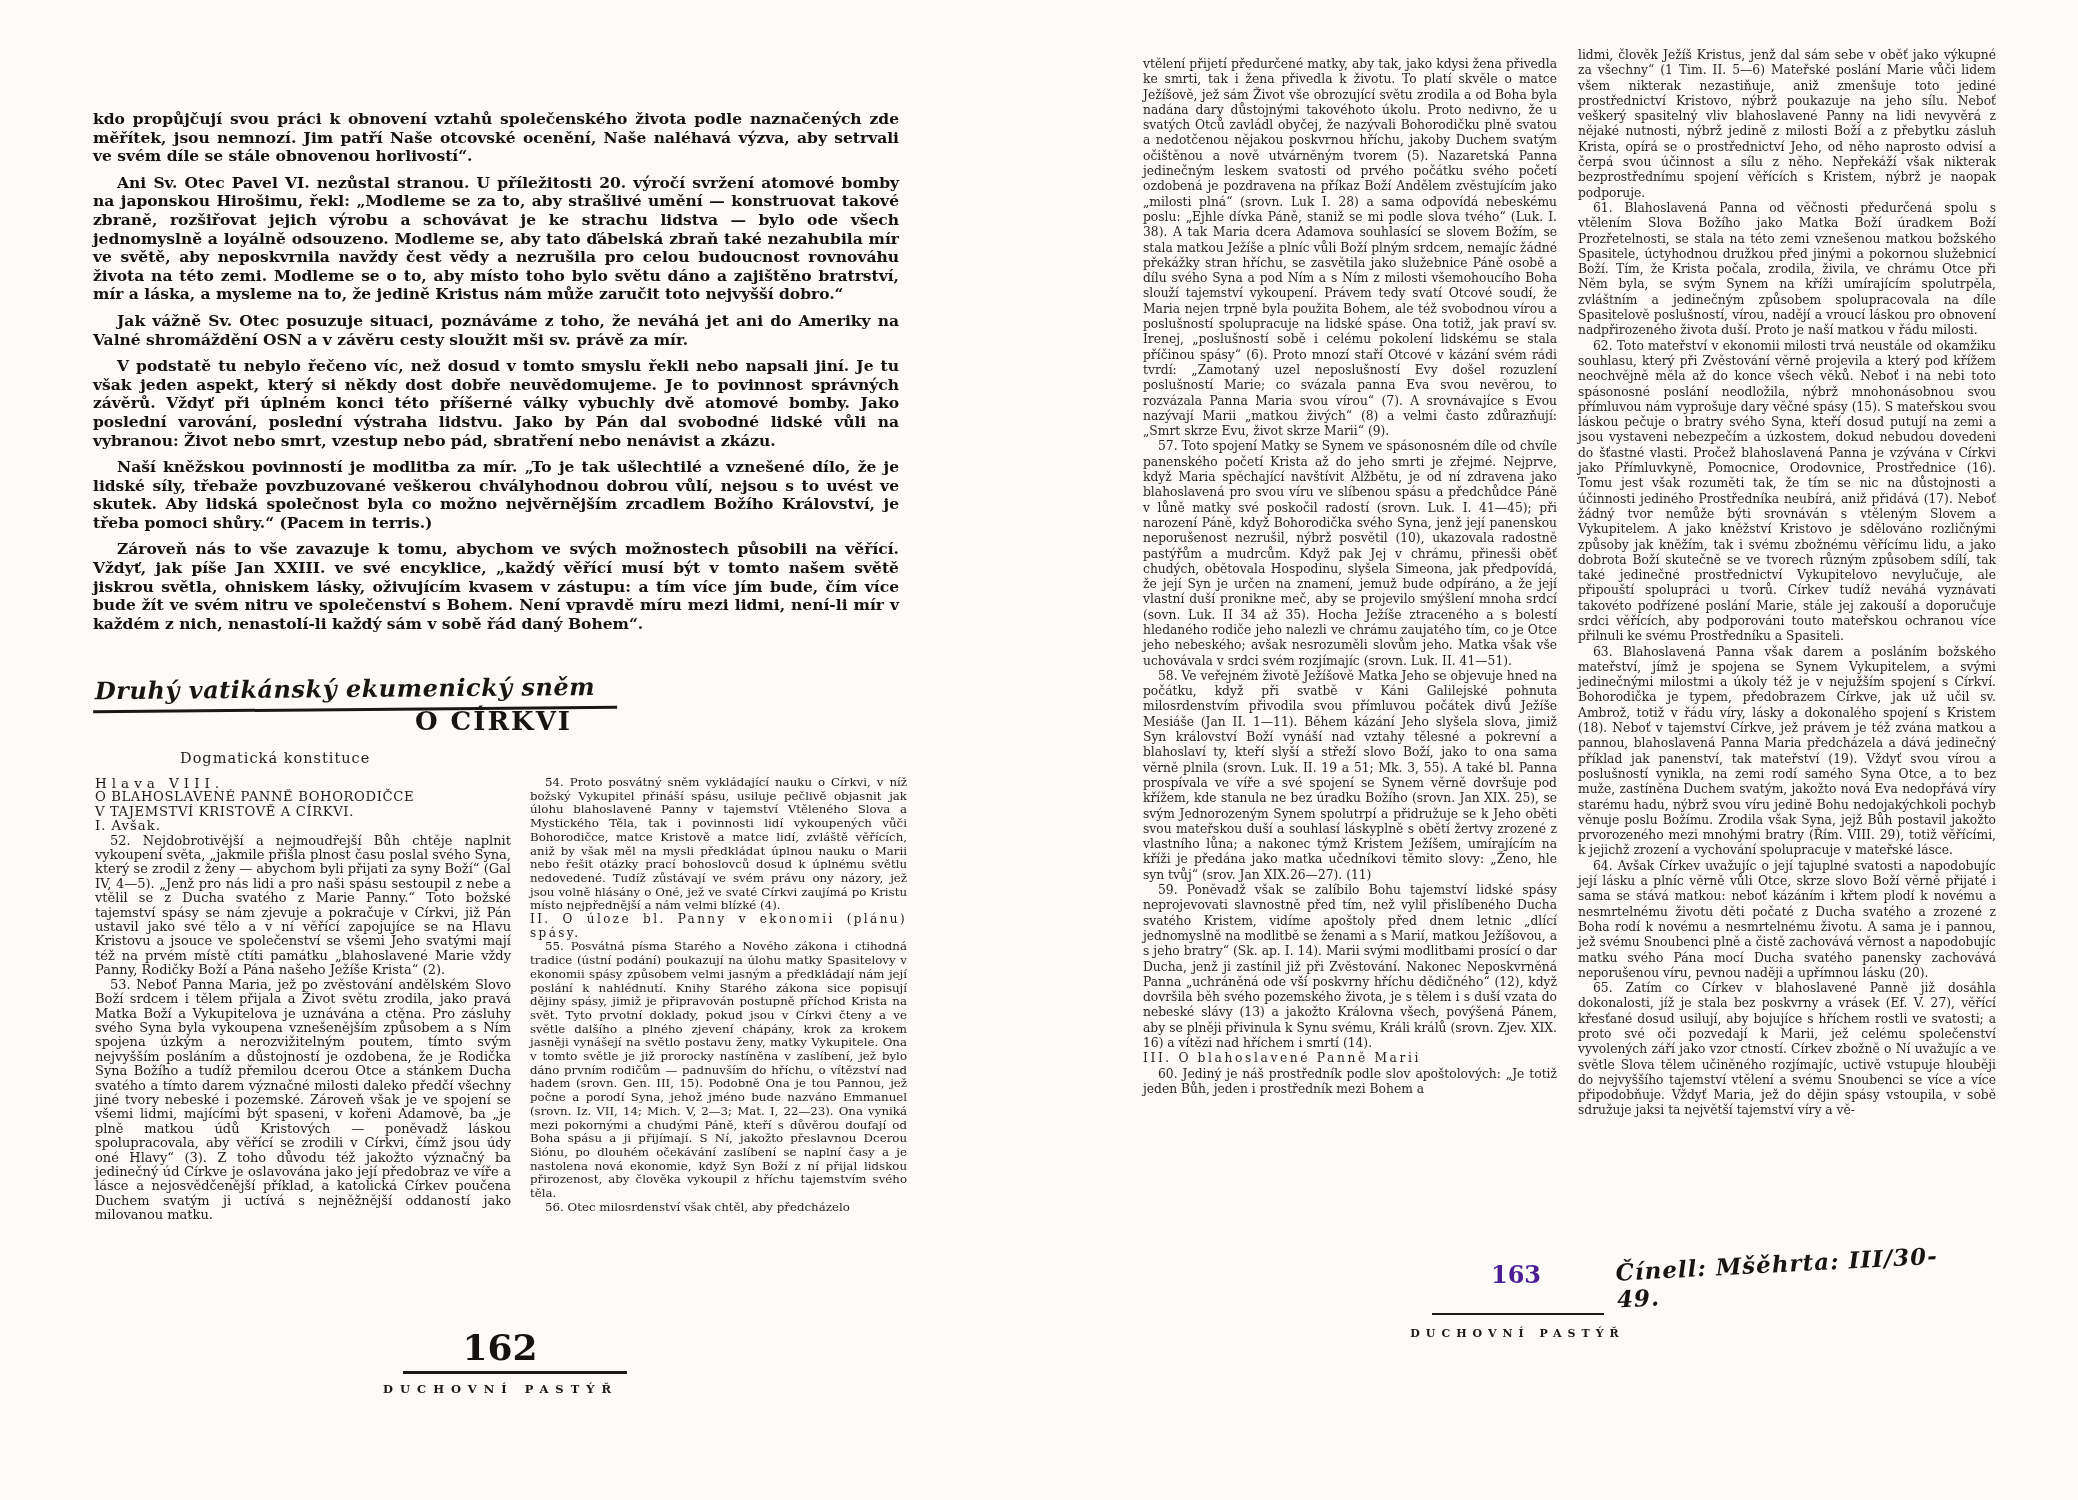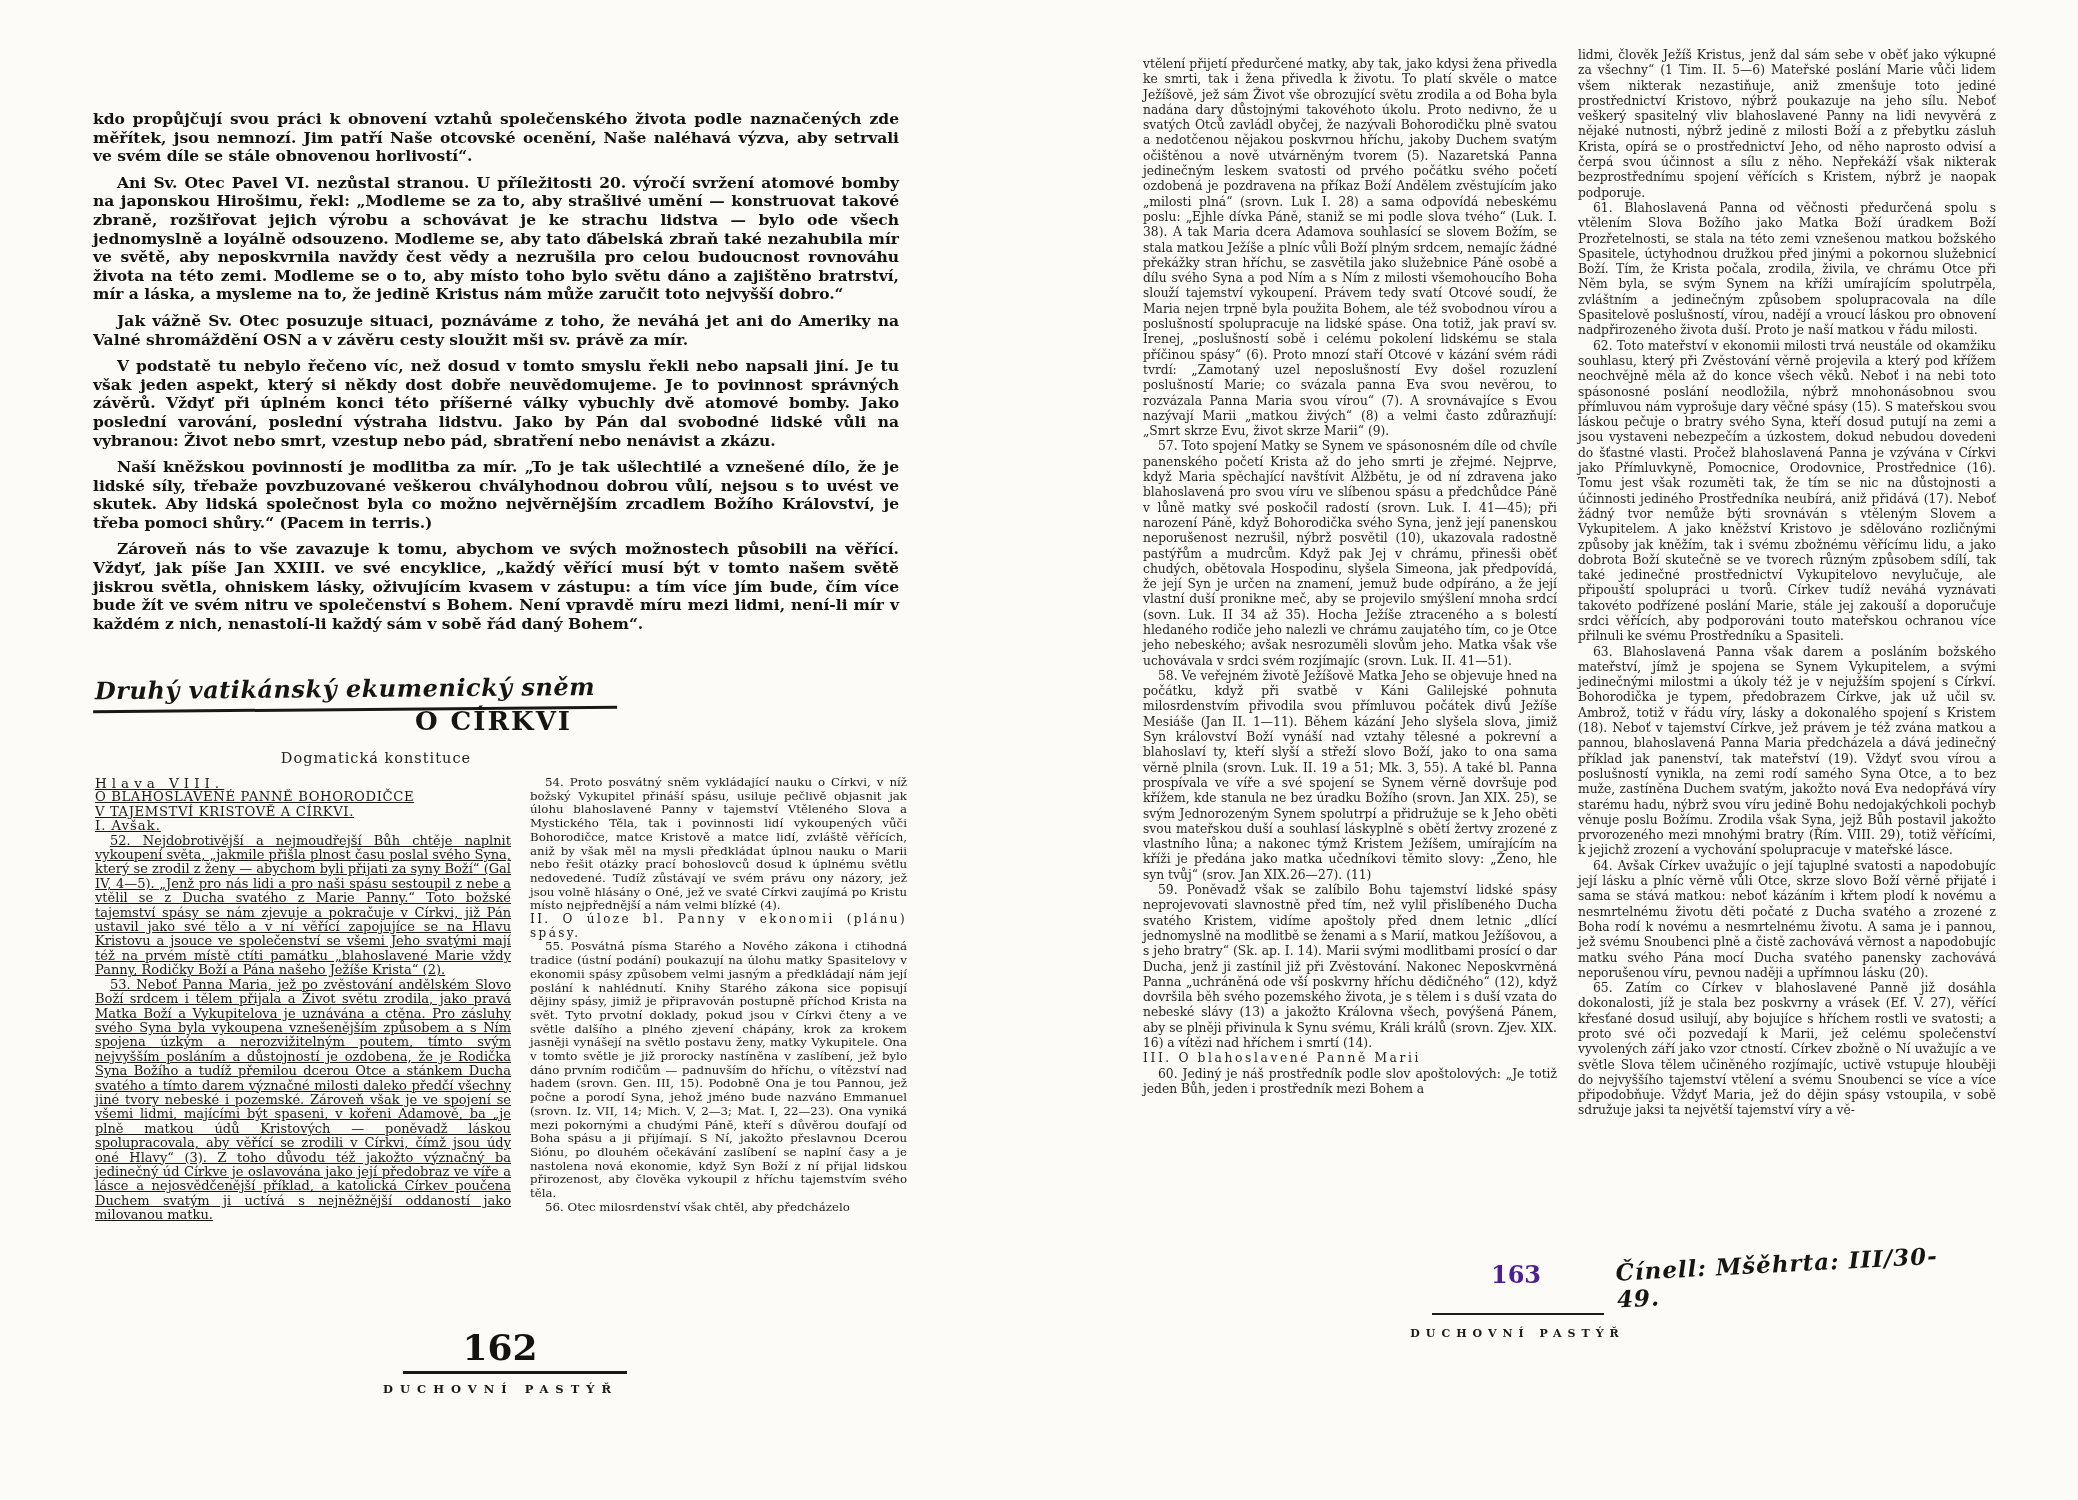--- a/index.html
+++ b/index.html
@@ -9,27 +9,27 @@
   .intro{position:absolute;left:85px;top:102px;width:822px;font-weight:bold;
          font-size:15.5px;line-height:18.6px;text-align:justify;color:#141311;}
   .intro p{margin:8px;text-indent:24px;}
   .intro p.noindent{text-indent:0;}
   
   .council{position:absolute;left:93px;top:674px;font-style:italic;font-weight:bold;
            font-size:24px;letter-spacing:.5px;border-bottom:3px solid #191816;
            padding:0 22px 5px 2px;transform:rotate(-.5deg);color:#17160f;}
   .doc-title{position:absolute;left:180px;top:706px;width:392px;text-align:right;
              font-size:26px;font-weight:bold;letter-spacing:2px;color:#161512;}
-  .doc-subtitle{position:absolute;left:180px;top:750px;width:392px;text-align:center;
+  .doc-subtitle{position:absolute;left:180px;top:750px;width:392px;
                 font-size:14.5px;letter-spacing:1px;color:#23211e;}
   
   .col p{margin:0;text-indent:15px;text-align:justify;}
   .col p.noindent{text-indent:0;}
   .lp-left{position:absolute;left:95px;top:776px;width:416px;
-           font-size:13px;line-height:14.4px;color:#1b1a17;text-decoration:underline;}
+           font-size:13px;line-height:14.4px;color:#1b1a17;}
   .lp-right{position:absolute;left:530px;top:776px;width:377px;
             font-size:11.8px;line-height:13.7px;color:#1b1a17;}
   .rp-col{font-size:12.3px;line-height:15.3px;color:#262522;}
   .rp1{position:absolute;left:1143px;top:57px;width:414px;}
   .rp2{position:absolute;left:1578px;top:48px;width:418px;}
   
   .h-center{text-align:center;text-indent:0!important;}
   .hlava{letter-spacing:5px;font-size:13.5px;margin:0 0 10px 0;}
   .chapline{font-size:13.2px;letter-spacing:.6px;margin:0;}
   .uvod{font-size:13.2px;margin:11px 0 7px 0;letter-spacing:1px;}

